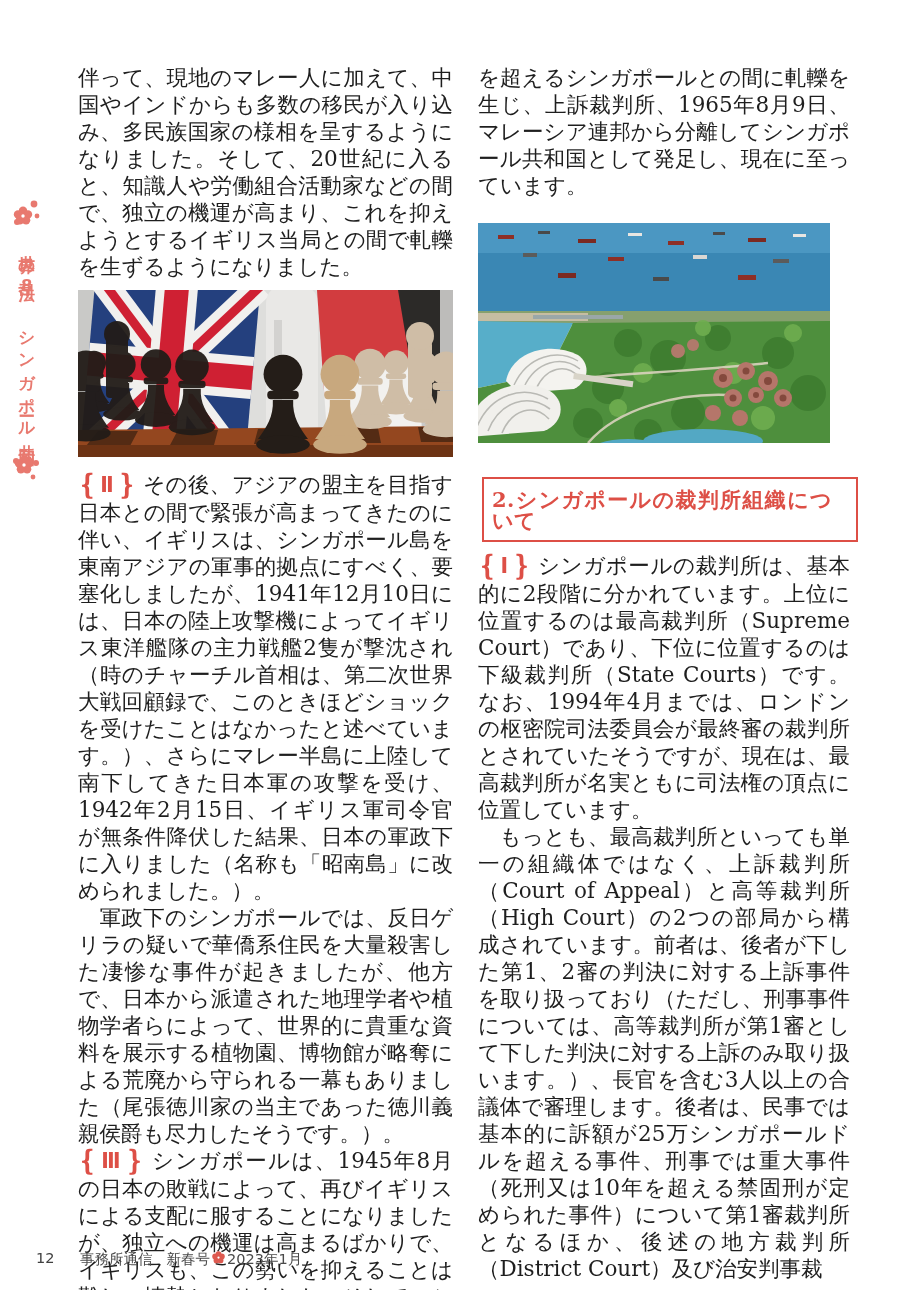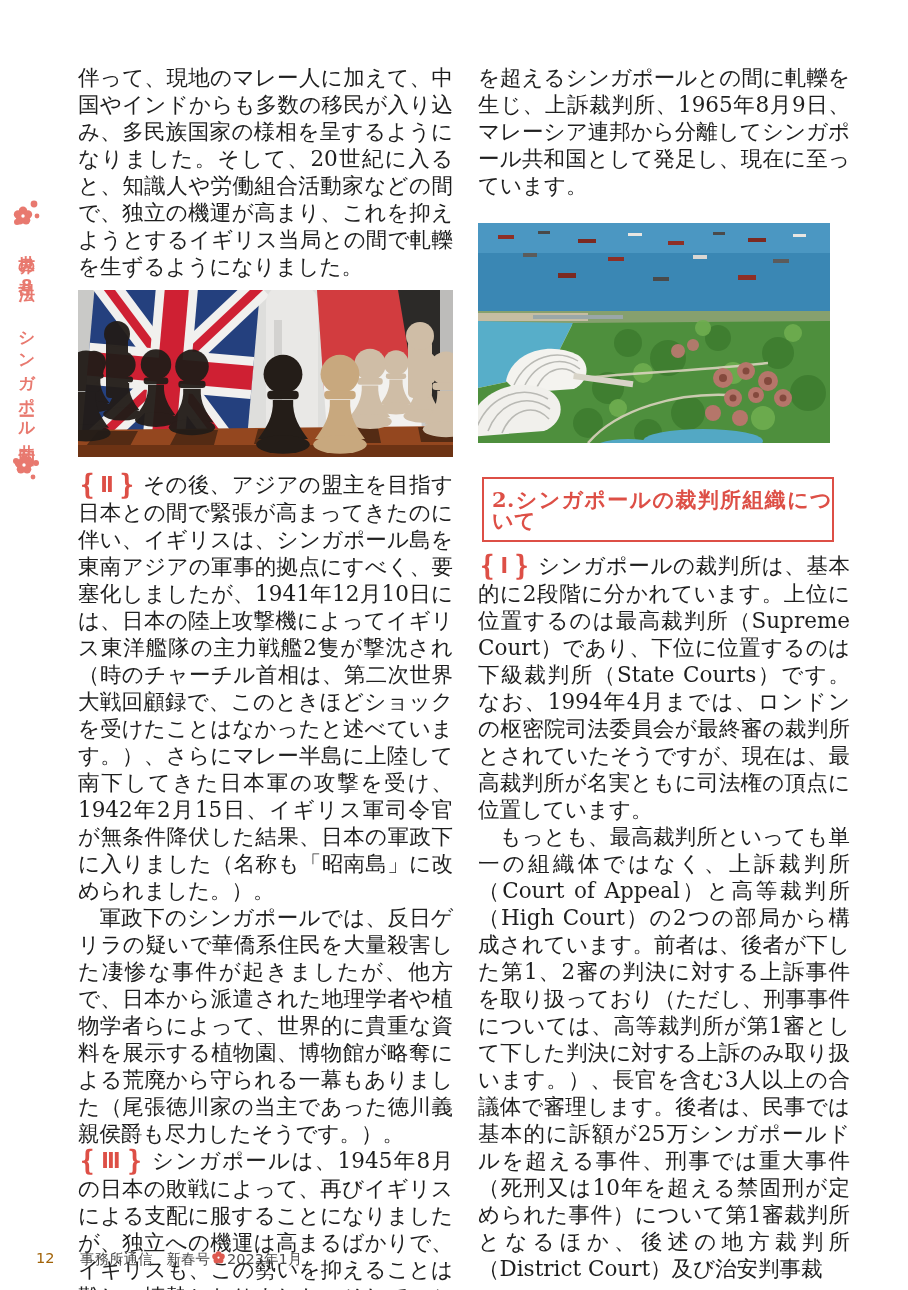--- a/index.html
+++ b/index.html
@@ -47,33 +47,33 @@
   .fig-chess{margin:10px 0 14px 0;}
   .fig-singapore{margin:24px 0 0 0;}
 
   .heading-box{
     margin:34px 0 10px 4px;
     border:2.5px solid #dd4f46;
     color:#dd4f46;
     font-weight:bold;
     font-size:21px;
     line-height:1;
-    padding:10px 0 9px 8px;
+    padding:10px 24px 9px 8px;
     letter-spacing:.5px;
     width:340px;
     box-sizing:content-box;
   }
 
   
   .footer{
     position:absolute;left:0;top:1246px;width:100%;height:30px;
     font-family:"DejaVu Sans","Liberation Sans",sans-serif;
     font-size:14.5px;color:#4a4a4a;
   }
-  .footer .page-num{position:absolute;left:36px;top:4px;color:#a16207;}
+  .footer .page-num{position:absolute;left:36px;top:4px;color:#404040;}
   .footer .pub-line{position:absolute;left:80px;top:4px;display:flex;gap:0;}
   .footer .pub-line .spacer{display:inline-block;width:14px;}
   .footer svg{margin:0 1px;}
 </style>
 </head>
 <body>
 
 <div class="page">
 
   <div class="side-tab">

